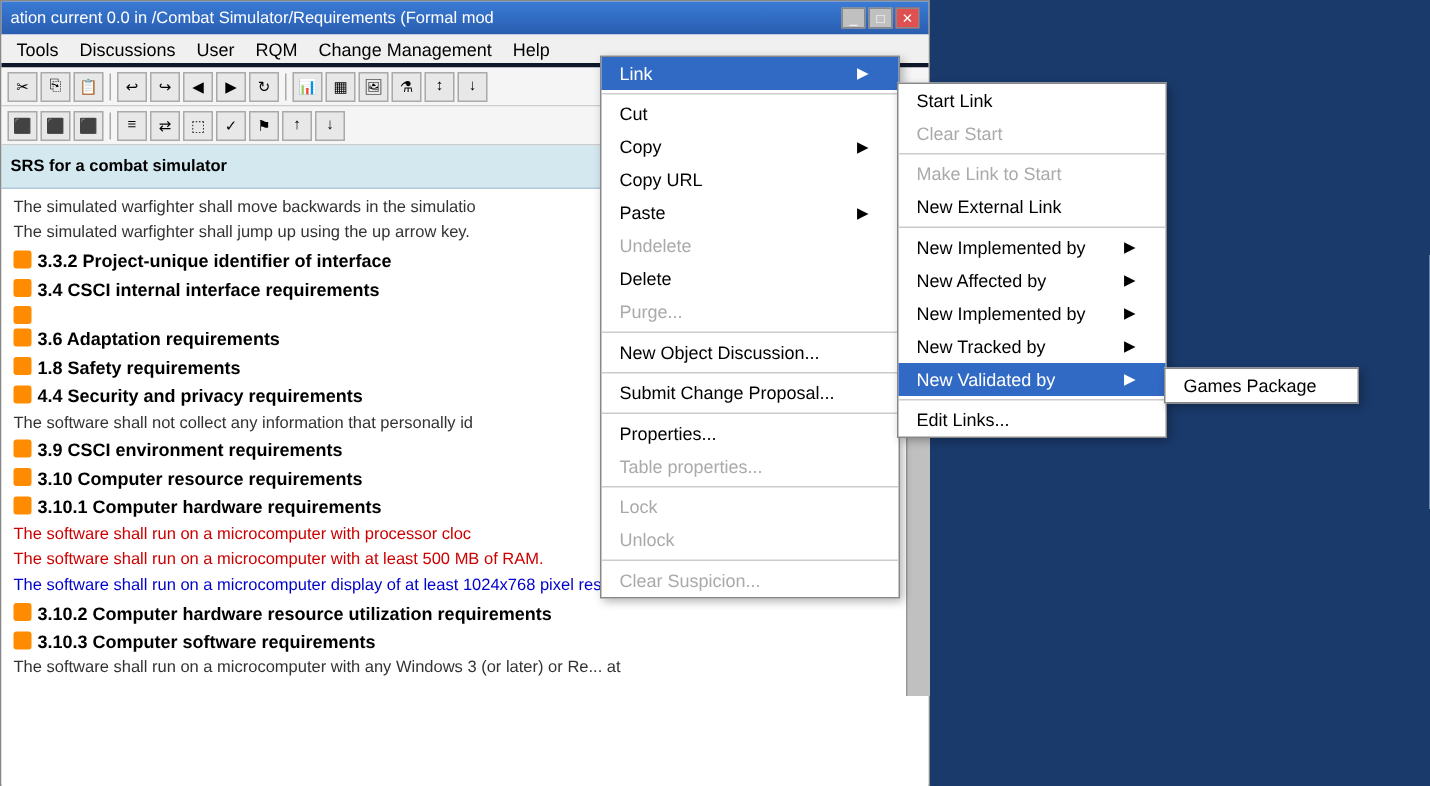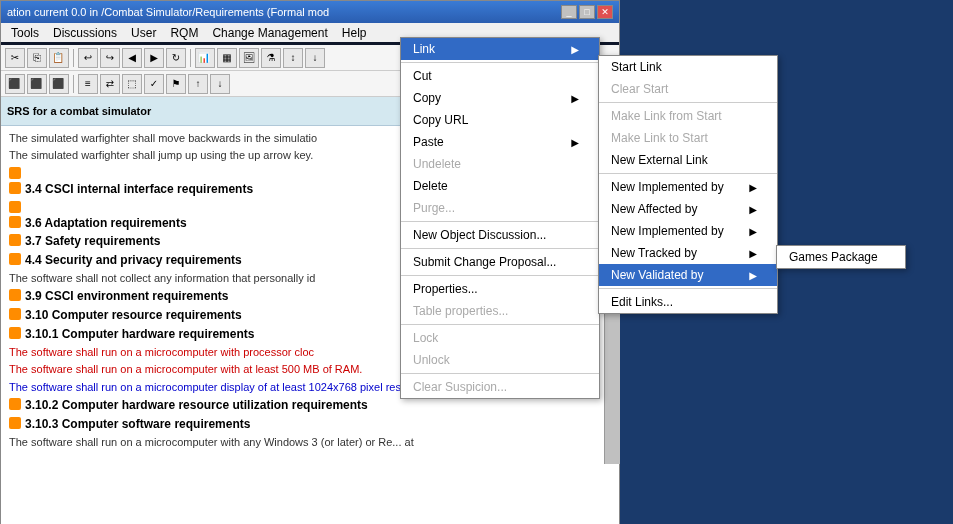--- a/index.html
+++ b/index.html
@@ -309,35 +309,36 @@
   <div class="doc-content">
 
     <div class="doc-line">
       <span class="doc-text normal">The simulated warfighter shall move backwards in the simulatio</span>
     </div>
     <div class="doc-line">
       <span class="doc-text normal">The simulated warfighter shall jump up using the up arrow key.</span>
     </div>
     <div class="doc-line">
       <div class="doc-icon orange"></div>
+      <span class="doc-text bold">3.3.2 Project-unique identifier of interface</span>
     </div>
     <div class="doc-line">
       <div class="doc-icon orange"></div>
       <span class="doc-text bold">3.4 CSCI internal interface requirements</span>
     </div>
     <div class="doc-line">
       <div class="doc-icon orange"></div>
     </div>
     <div class="doc-line">
       <div class="doc-icon orange"></div>
       <span class="doc-text bold">3.6 Adaptation requirements</span>
     </div>
     <div class="doc-line">
       <div class="doc-icon orange"></div>
-      <span class="doc-text bold">3.7 Safety requirements</span>
+      <span class="doc-text bold">1.8 Safety requirements</span>
     </div>
     <div class="doc-line">
       <div class="doc-icon orange"></div>
       <span class="doc-text bold">4.4 Security and privacy requirements</span>
     </div>
     <div class="doc-line">
       <span class="doc-text normal">The software shall not collect any information that personally id</span>
     </div>
     <div class="doc-line">
       <div class="doc-icon orange"></div>
@@ -439,23 +440,20 @@
 
 <div class="context-menu-link">
   <div class="cm-item">
     <span>Start Link</span>
   </div>
   <div class="cm-item disabled">
     <span>Clear Start</span>
   </div>
   <div class="cm-separator"></div>
   <div class="cm-item disabled">
-    <span>Make Link from Start</span>
-  </div>
-  <div class="cm-item disabled">
     <span>Make Link to Start</span>
   </div>
   <div class="cm-item">
     <span>New External Link</span>
   </div>
   <div class="cm-separator"></div>
   <div class="cm-item">
     <span>New Implemented by</span>
     <span class="cm-arrow">▶</span>
   </div>

